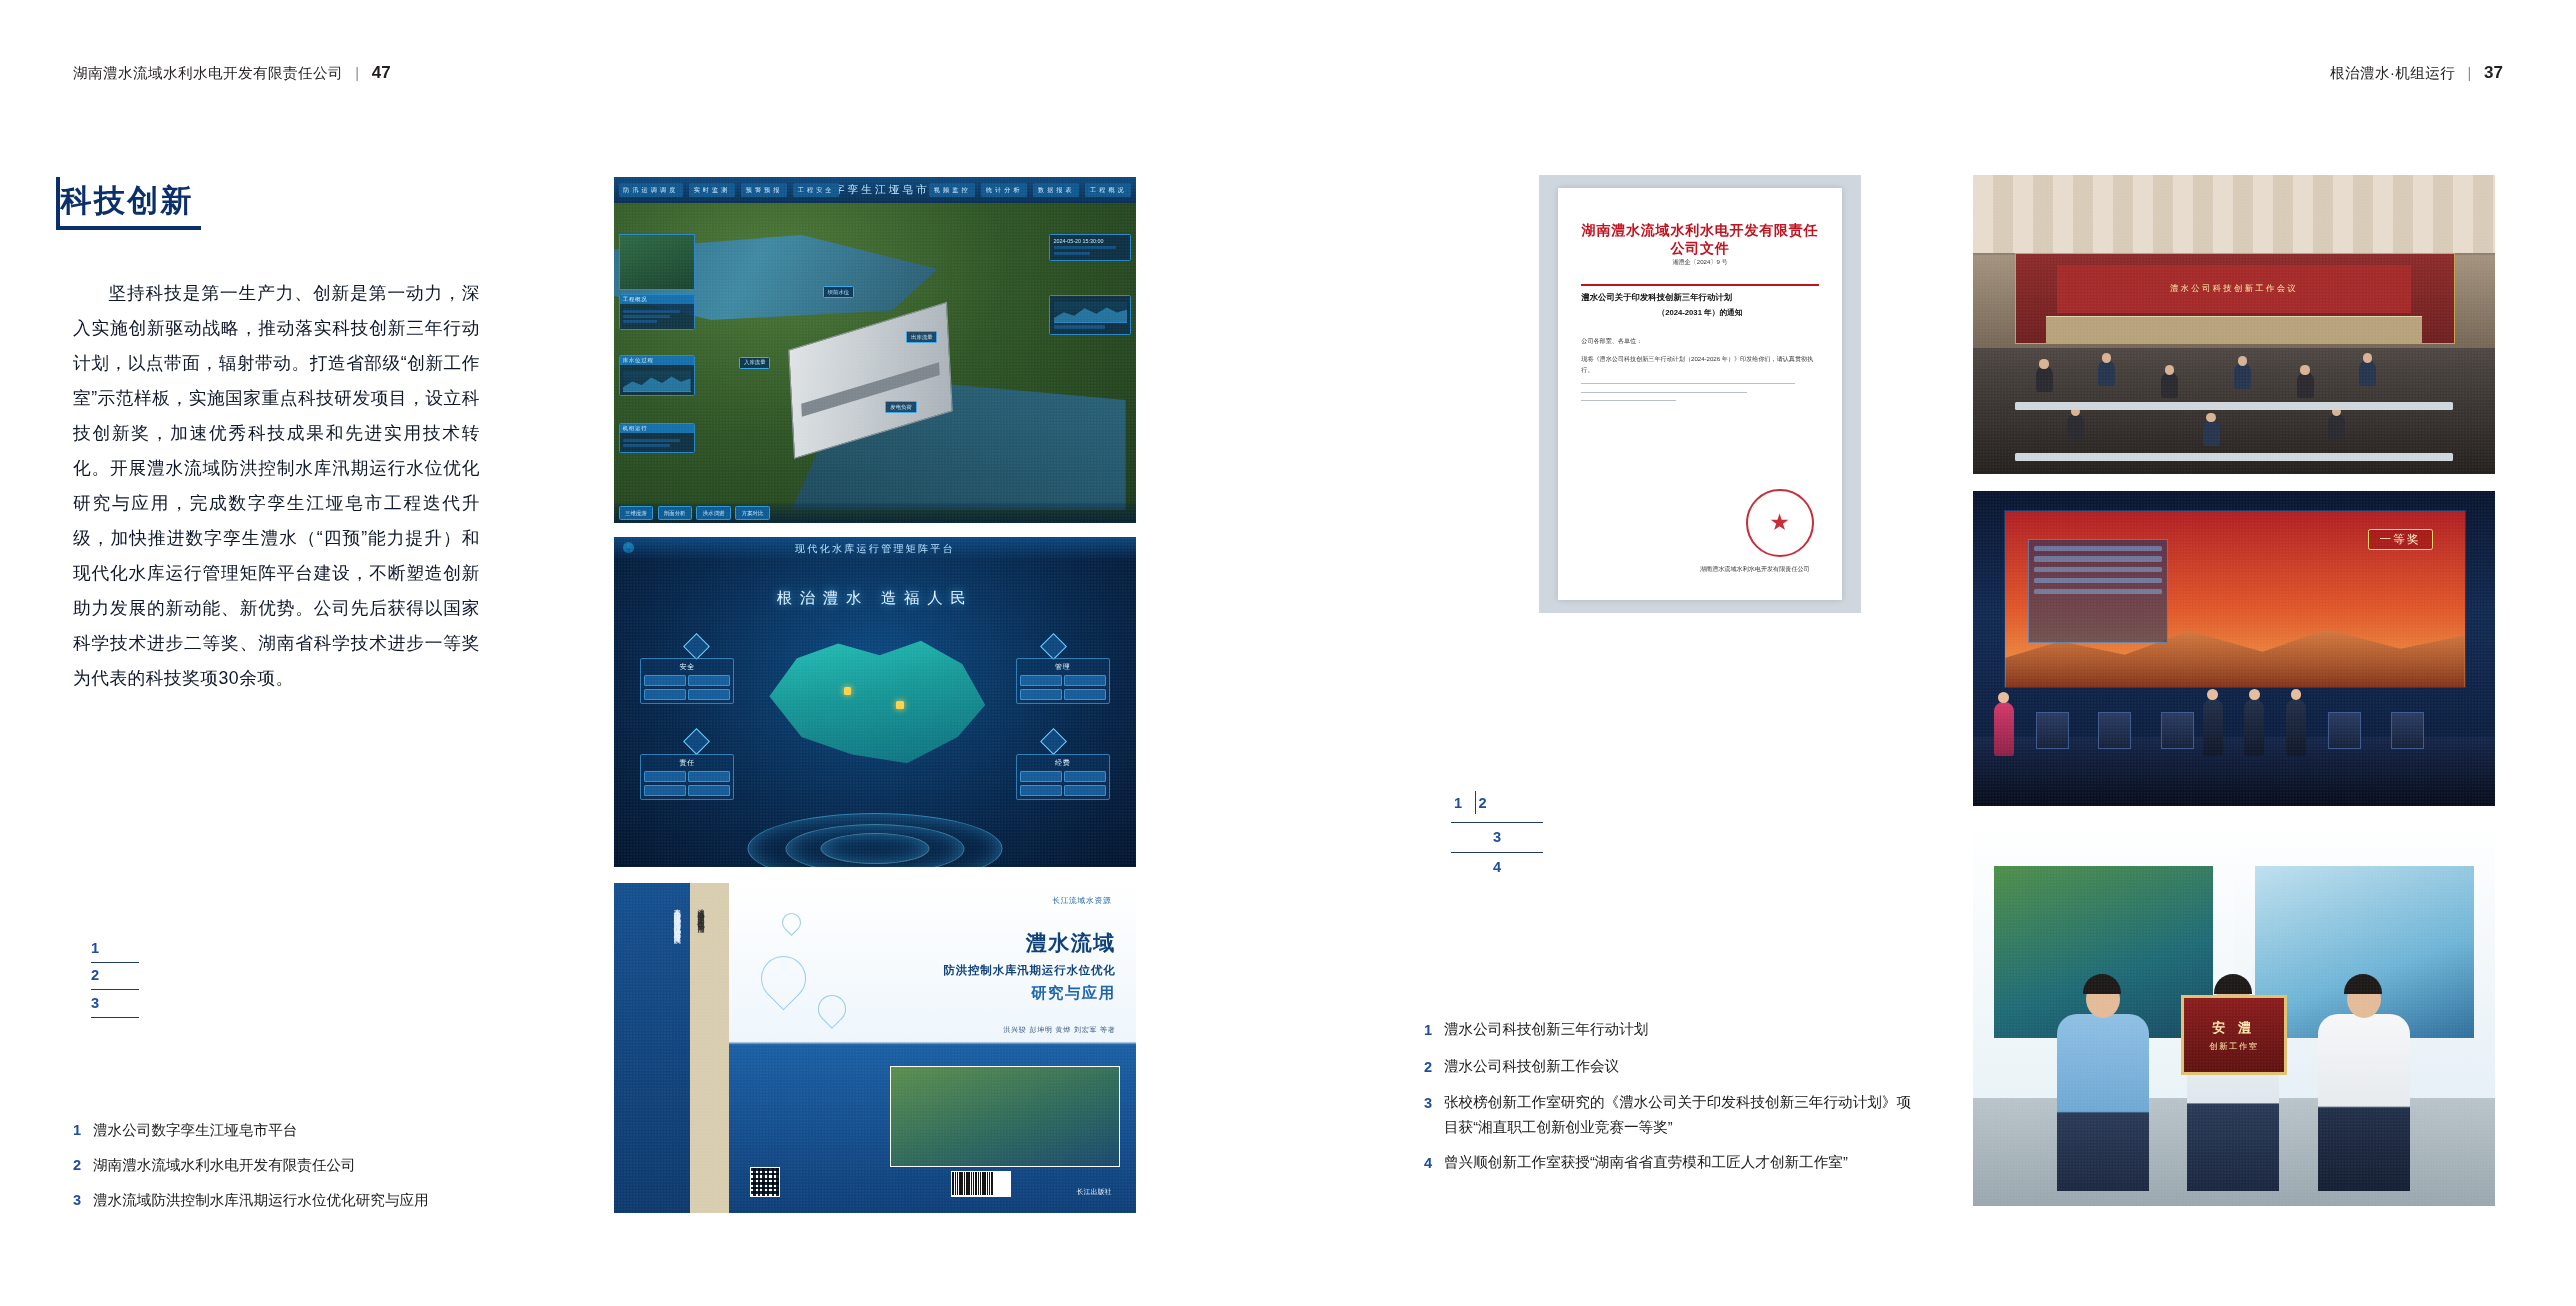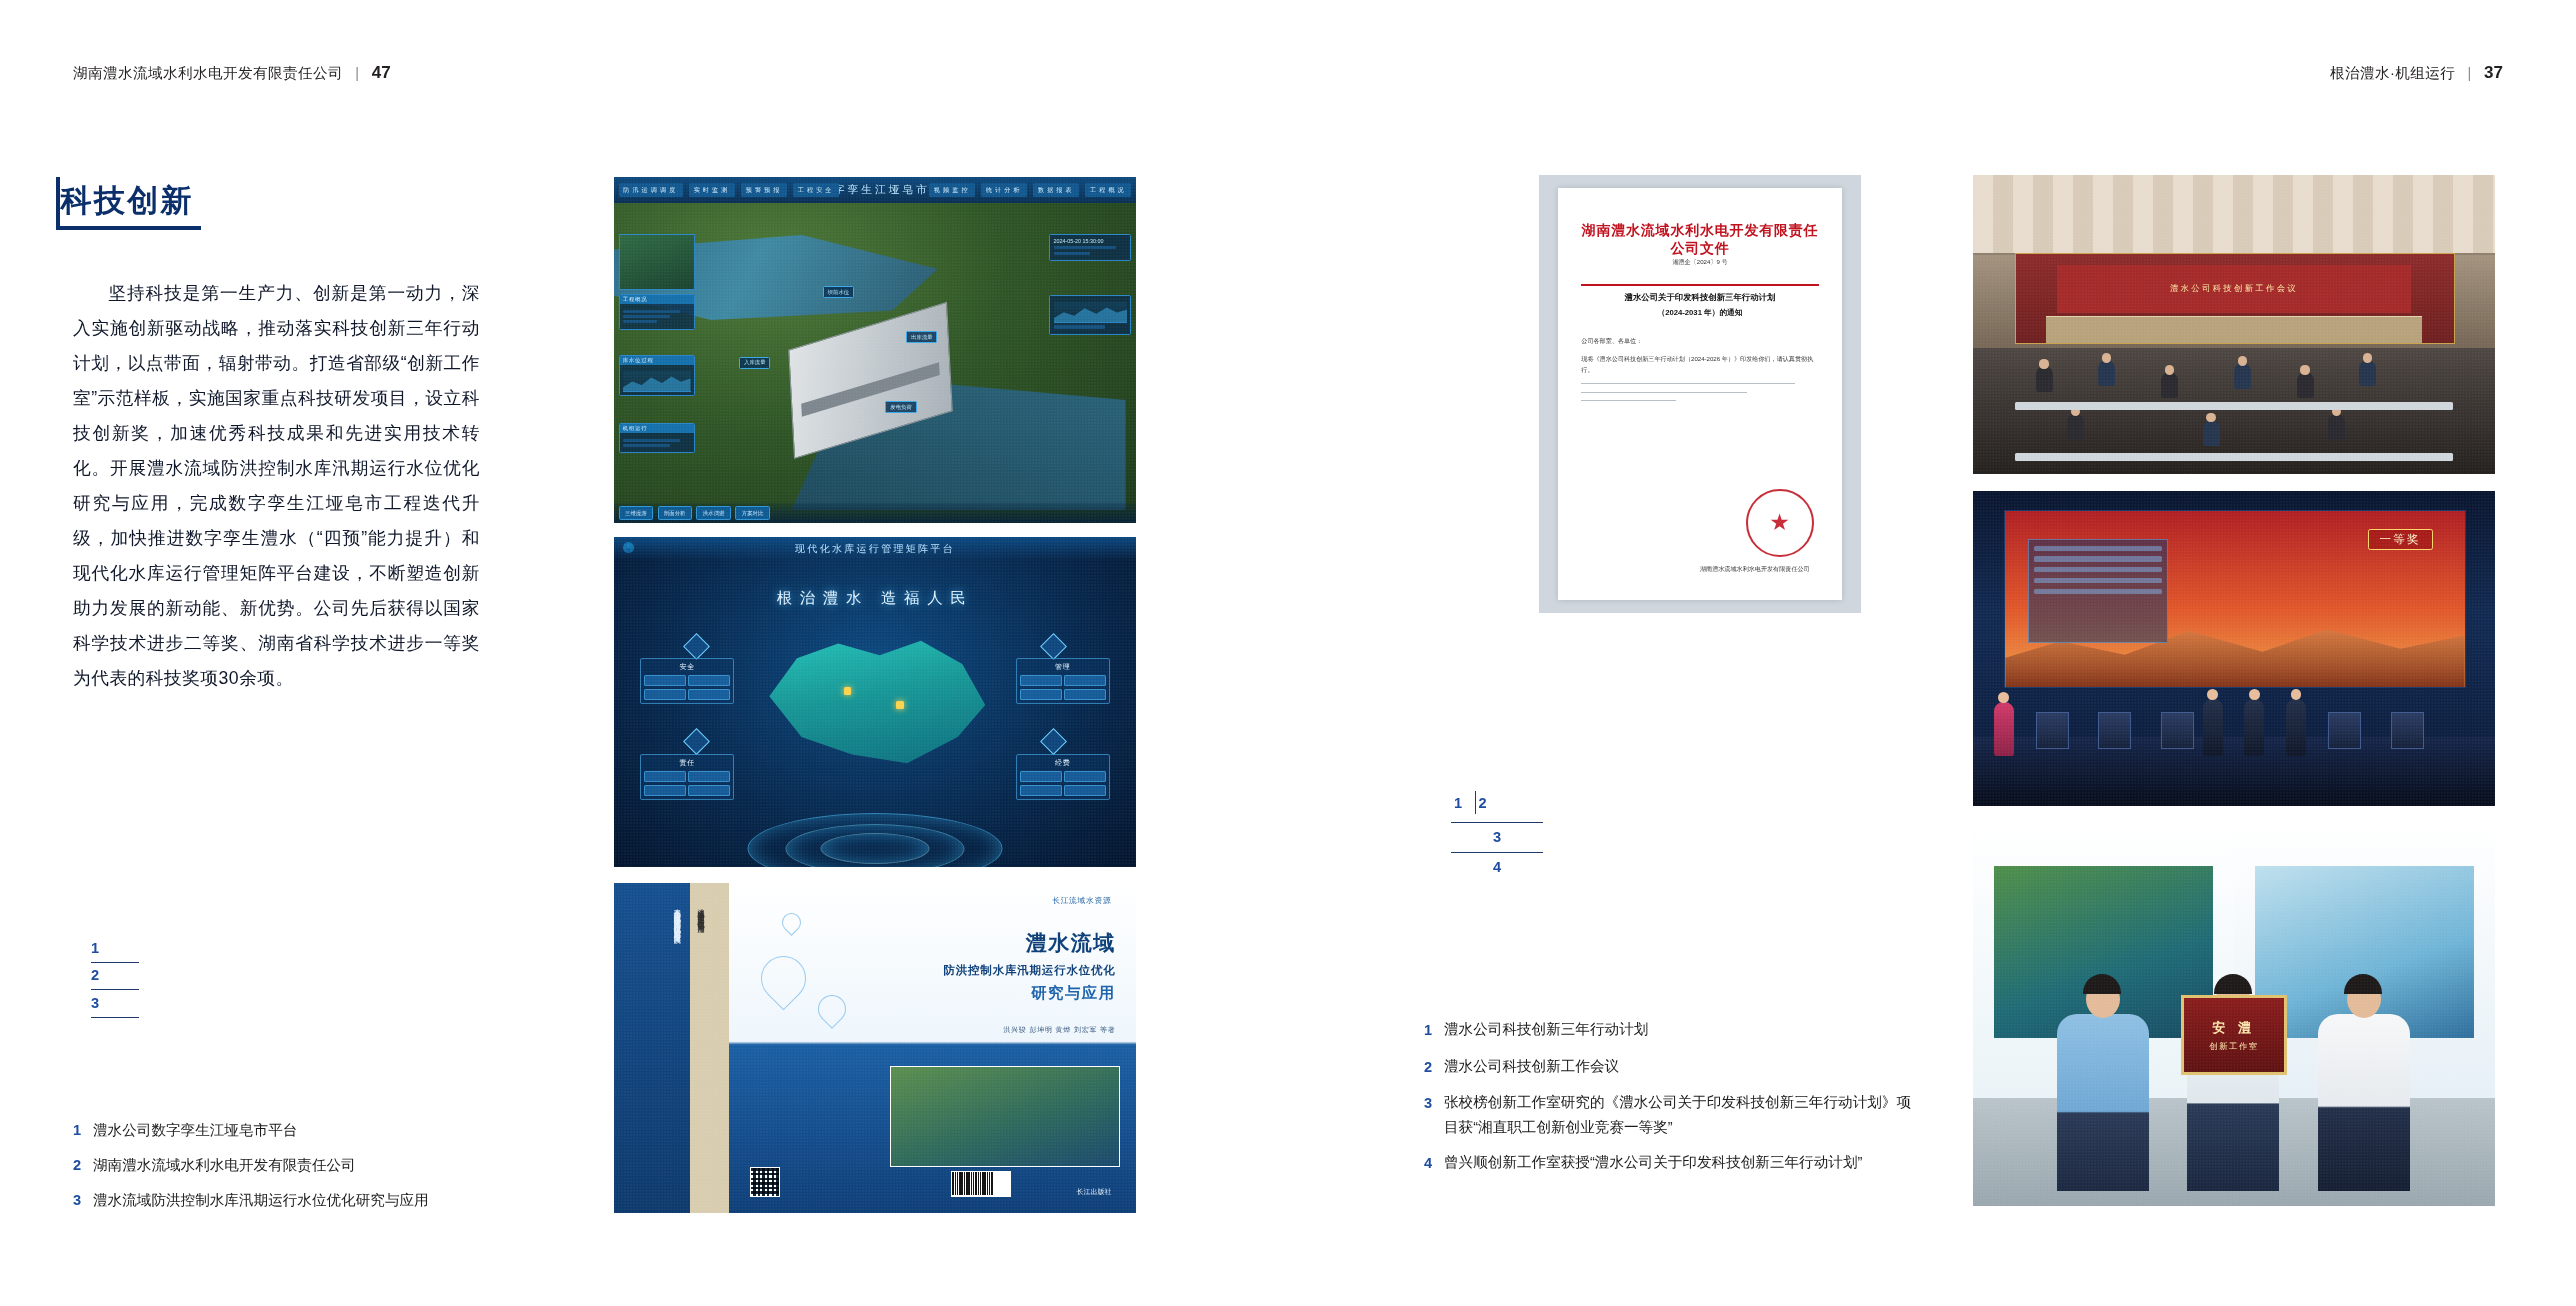--- a/index.html
+++ b/index.html
@@ -417,21 +417,21 @@
     box-shadow: 0 0 6.1px rgba(0,0,0,.15);
     padding: 20px 23px; box-sizing:border-box;
   }
   .doc-head {
     color:#c1121f; font-size:14px; font-weight:bold; text-align:center;
     letter-spacing:0.8px; margin-top:14px;
   }
   .doc-rule { height:1.5px; background:#c1121f; margin:9.2px 0 4.6px 0; }
   .doc-no { text-align:center; font-size:6.1px; color:#333; margin-bottom:17px; }
   .doc-title {
-    text-align:center; font-size:8.4px; font-weight:bold; color:#111; line-height:14.6px;
+    text-align:left; font-size:8.4px; font-weight:bold; color:#111; line-height:14.6px;
   }
   .doc-sub { text-align:center; font-size:7.7px; font-weight:bold; color:#111; margin-top:3.1px; }
   .doc-body { margin-top:17px; font-size:6.1px; color:#333; line-height:11.5px; }
   .doc-body .ln { height:0.8px; background:#b9bfc6; margin:7.7px 0; }
   .doc-body .ln.w40{width:40%;} .doc-body .ln.w90{width:90%;} .doc-body .ln.w70{width:70%;}
   .doc-seal {
     position:absolute; right:28px; bottom:43px; width:64px; height:64px;
     border:2.3px solid #c1121f; border-radius:50%;
     display:flex; align-items:center; justify-content:center;
     color:#c1121f; opacity:.88;
@@ -842,21 +842,21 @@
     <div class="caption-item">
       <span class="caption-num">2</span>
       <span class="caption-text">澧水公司科技创新工作会议</span>
     </div>
     <div class="caption-item">
       <span class="caption-num">3</span>
       <span class="caption-text">张校榜创新工作室研究的《澧水公司关于印发科技创新三年行动计划》项目获“湘直职工创新创业竞赛一等奖”</span>
     </div>
     <div class="caption-item">
       <span class="caption-num">4</span>
-      <span class="caption-text">曾兴顺创新工作室获授“澧水公司关于印发科技创新三年行动计划”</span>
+      <span class="caption-text">曾兴顺创新工作室获授“湖南省省直劳模和工匠人才创新工作室”</span>
     </div>
   </div>
 
   <div class="fig" id="fig-doc">
     <div class="doc-sheet">
       <div class="doc-head">湖南澧水流域水利水电开发有限责任公司文件</div>
       <div class="doc-no">湘澧企〔2024〕9 号</div>
       <div class="doc-rule"></div>
       <div class="doc-title">澧水公司关于印发科技创新三年行动计划</div>
       <div class="doc-sub">（2024-2031 年）的通知</div>

